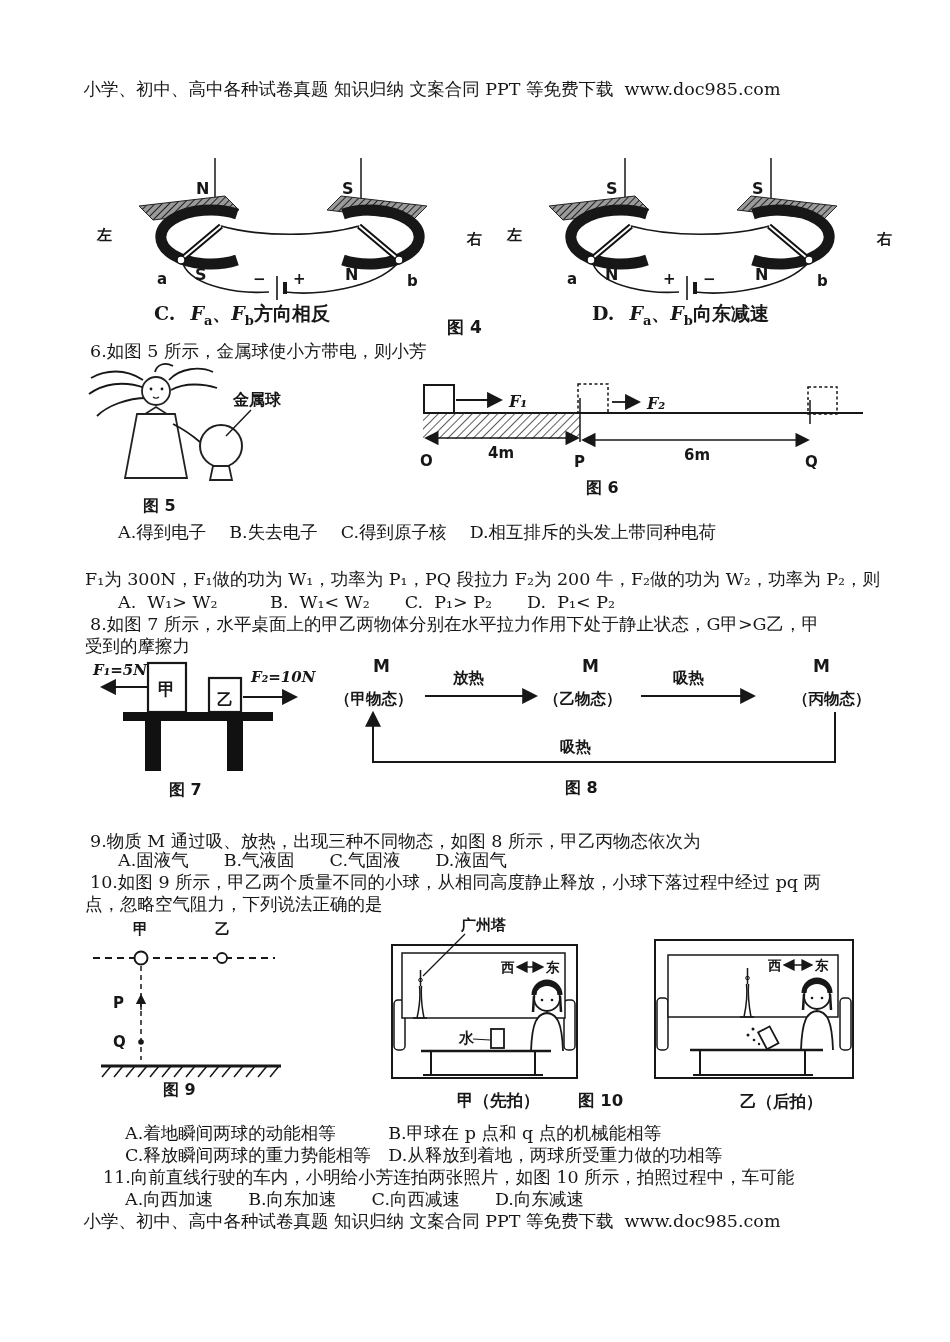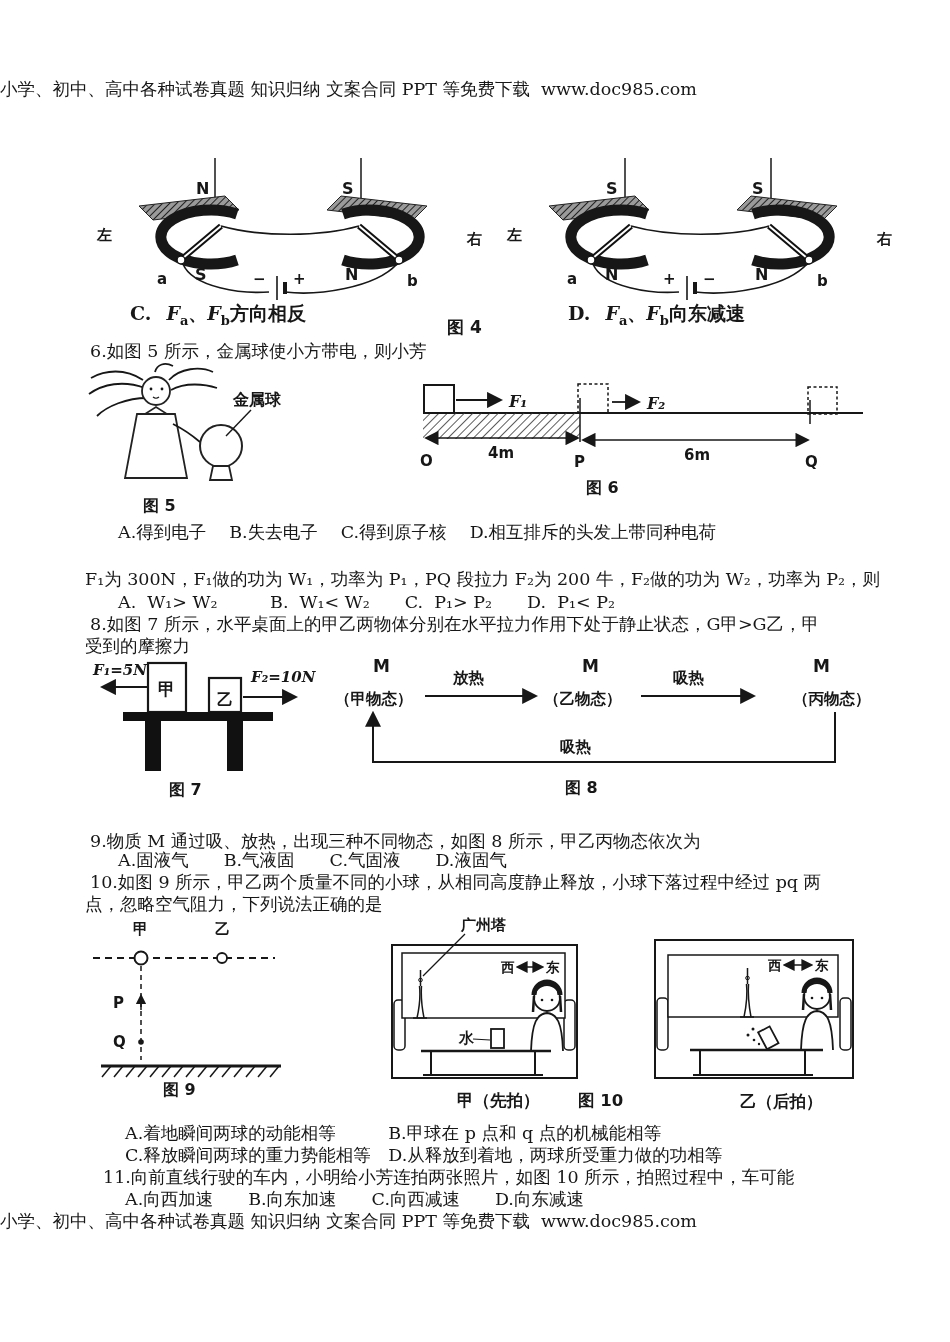--- a/index.html
+++ b/index.html
@@ -1,21 +1,21 @@
 <!DOCTYPE html>
 <html><head>
 <meta charset="utf-8">
 <style>
   html,body{margin:0;padding:0;background:#e8e8e8;}
   .page{position:relative;width:950px;height:1342px;margin:0 auto;background:#ffffff;overflow:hidden;
         color:#171717;font-family:"DejaVu Serif","Liberation Serif",serif;}
   .t{position:absolute;font-size:17.5px;line-height:22px;white-space:pre;color:#171717;}
-  .center{left:0;width:864px;text-align:left;}
+  .center{left:0;width:864px;text-align:center;}
   .opt{left:118px;}
-  .cap{font-weight:bold;font-size:19px;}
+  .cap{font-weight:bold;font-size:19px;margin-left:24px;}
   .cap .gap{display:inline-block;width:15px;}
   .cap i{font-family:"DejaVu Serif",serif;}
   .cap sub{font-size:13px;}
   .figlab{font-weight:bold;font-family:"DejaVu Sans","Liberation Sans",sans-serif;}
   svg{position:absolute;overflow:visible;}
   svg text{font-family:"DejaVu Sans","Liberation Sans",sans-serif;font-weight:bold;fill:#171717;}
   svg text.it{font-style:italic;font-family:"DejaVu Serif",serif;}
   .ln{stroke:#171717;fill:none;}
 </style>
 </head>

